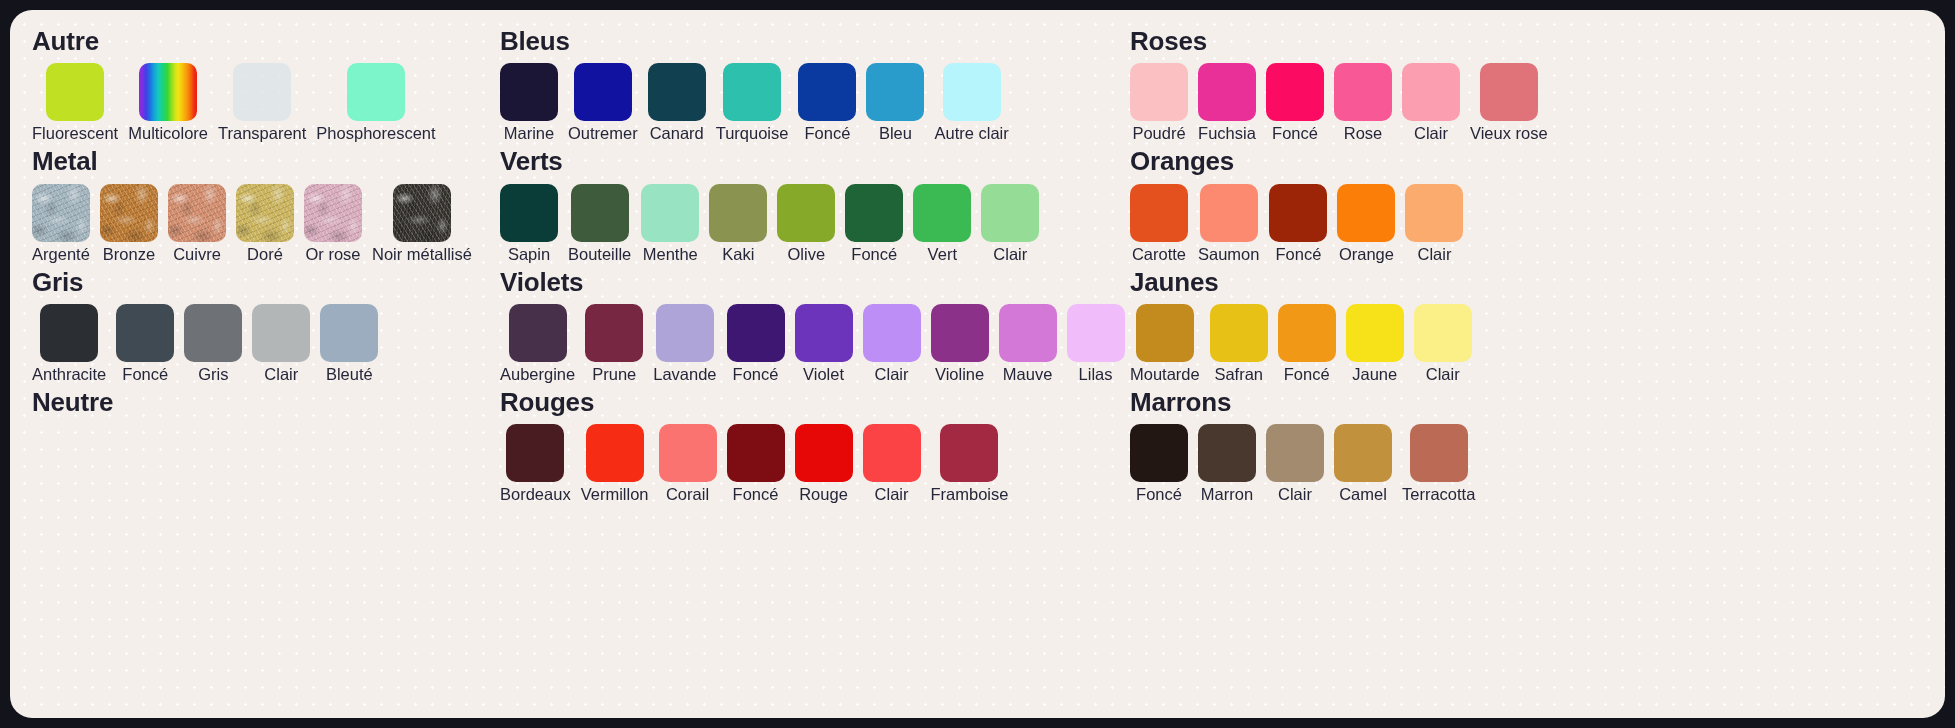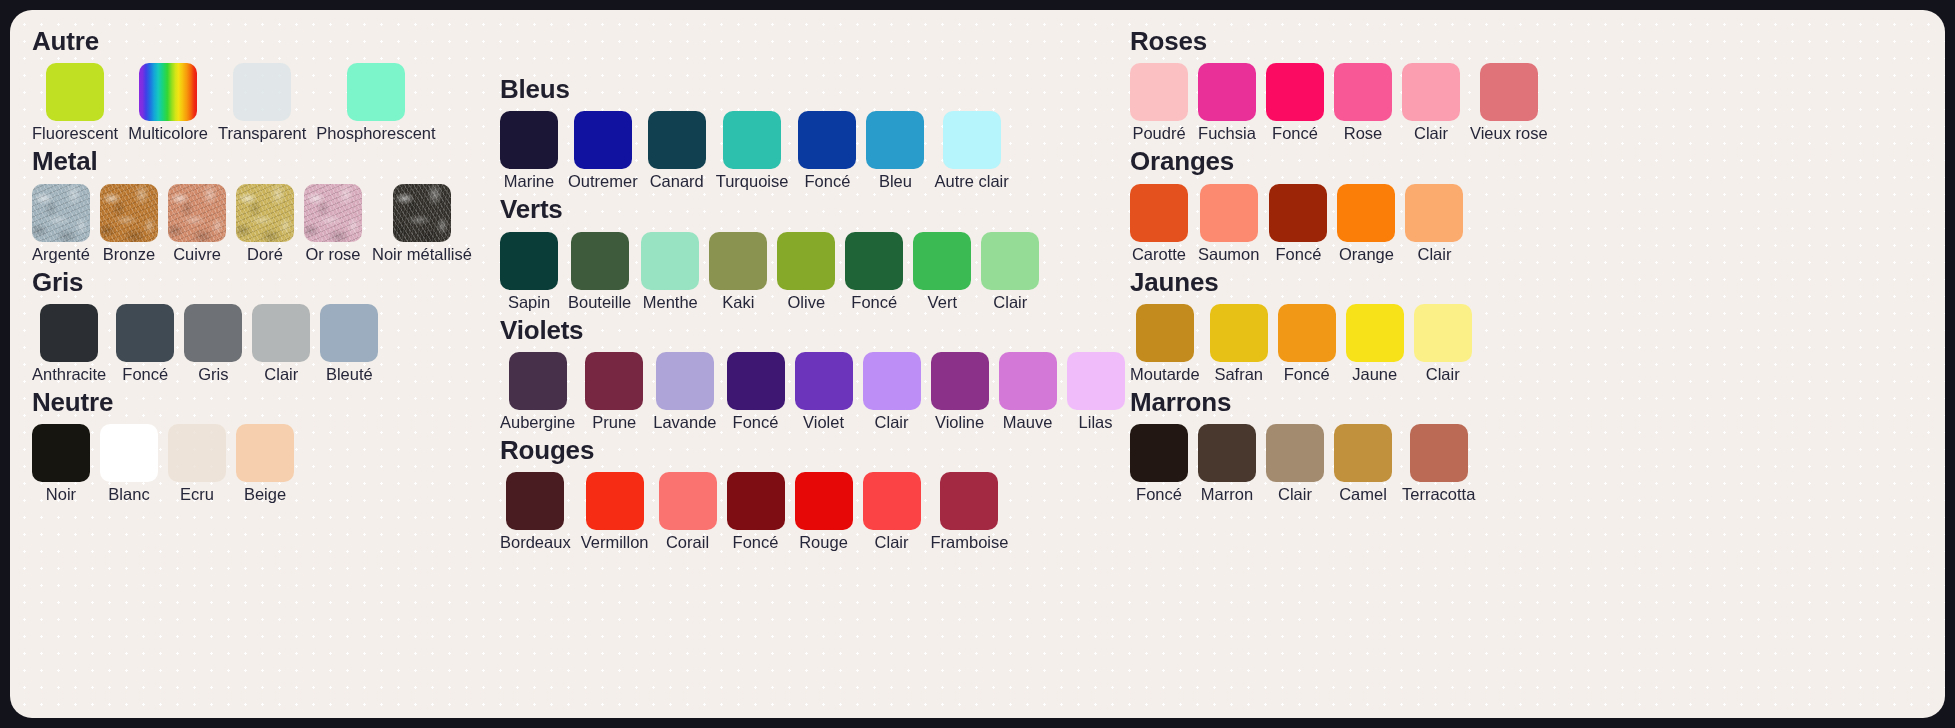--- a/index.html
+++ b/index.html
@@ -29,21 +29,21 @@
     align-items: flex-start;
   }
 
   .column {
     display: flex;
     flex-direction: column;
     flex: 0 0 auto;
   }
 
   .col-left   { width: 468px; padding-left: 10px; }
-  .col-mid    { width: 630px; padding-left: 10px; margin-top: 48px; }
+  .col-mid    { width: 630px; padding-left: 10px; }
   .col-right  { width: 820px; padding-left: 10px; }
 
   .group { margin-bottom: 5px; }
 
   .group-title {
     font-size: 26px;
     font-weight: bold;
     color: #1f1f2e;
     letter-spacing: -0.2px;
     margin-bottom: 8px;
@@ -196,38 +196,20 @@
             <div class="swatch-label">Clair</div>
           </div>
           <div class="swatch-cell">
             <div class="swatch" style="background-color: rgb(155, 173, 190);"></div>
             <div class="swatch-label">Bleuté</div>
           </div>
         </div>
       </div>
       <div class="group">
         <div class="group-title">Neutre</div>
-        <div class="swatch-row">
-          <div class="swatch-cell">
-            <div class="swatch" style="background-color: rgb(23, 21, 15);"></div>
-            <div class="swatch-label">Noir</div>
-          </div>
-          <div class="swatch-cell">
-            <div class="swatch" style="background-color: rgb(255, 255, 255);"></div>
-            <div class="swatch-label">Blanc</div>
-          </div>
-          <div class="swatch-cell">
-            <div class="swatch translucent" style="background-color: rgb(236, 225, 213);"></div>
-            <div class="swatch-label">Ecru</div>
-          </div>
-          <div class="swatch-cell">
-            <div class="swatch" style="background-color: rgb(245, 207, 174);"></div>
-            <div class="swatch-label">Beige</div>
-          </div>
-        </div>
       </div>
     </div>
   <div class="column col-mid">
       <div class="group">
         <div class="group-title">Bleus</div>
         <div class="swatch-row">
           <div class="swatch-cell">
             <div class="swatch" style="background-color: rgb(27, 22, 54);"></div>
             <div class="swatch-label">Marine</div>
           </div>

